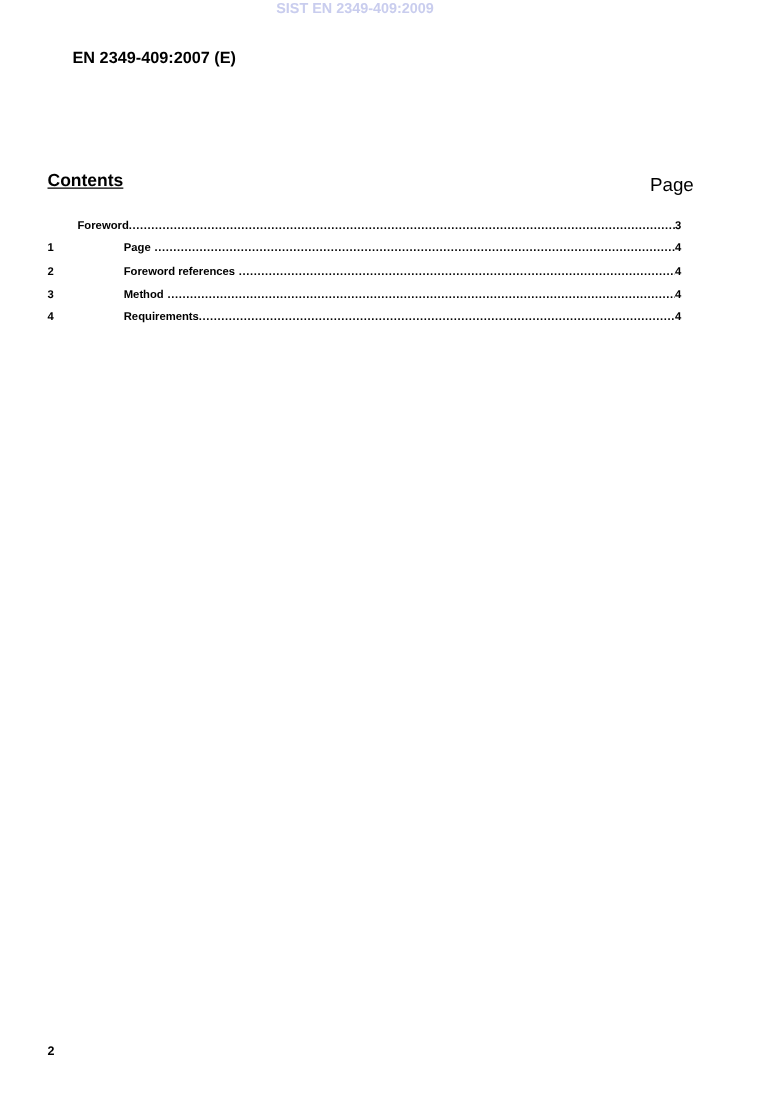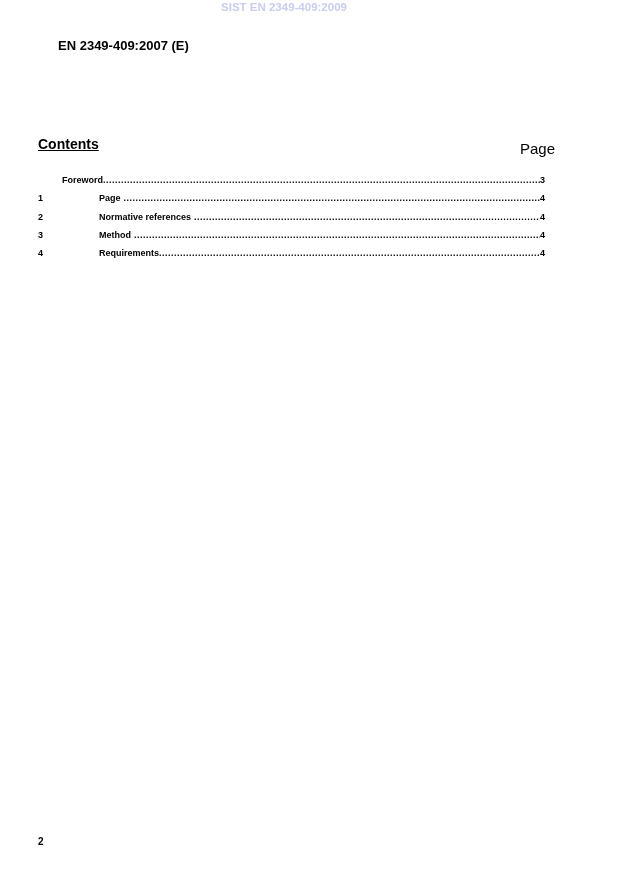--- a/index.html
+++ b/index.html
@@ -36,21 +36,21 @@
     <span class="toc-page">3</span>
   </div>
   <div class="toc-row">
     <span class="toc-num">1</span>
     <span class="toc-label">Page</span>
     <span class="toc-dots">&nbsp;</span>
     <span class="toc-page">4</span>
   </div>
   <div class="toc-row">
     <span class="toc-num">2</span>
-    <span class="toc-label">Normative references</span>
+    <span class="toc-label">Foreword references</span>
     <span class="toc-dots">&nbsp;</span>
     <span class="toc-page">4</span>
   </div>
   <div class="toc-row">
     <span class="toc-num">3</span>
     <span class="toc-label">Method</span>
     <span class="toc-dots">&nbsp;</span>
     <span class="toc-page">4</span>
   </div>
   <div class="toc-row">

